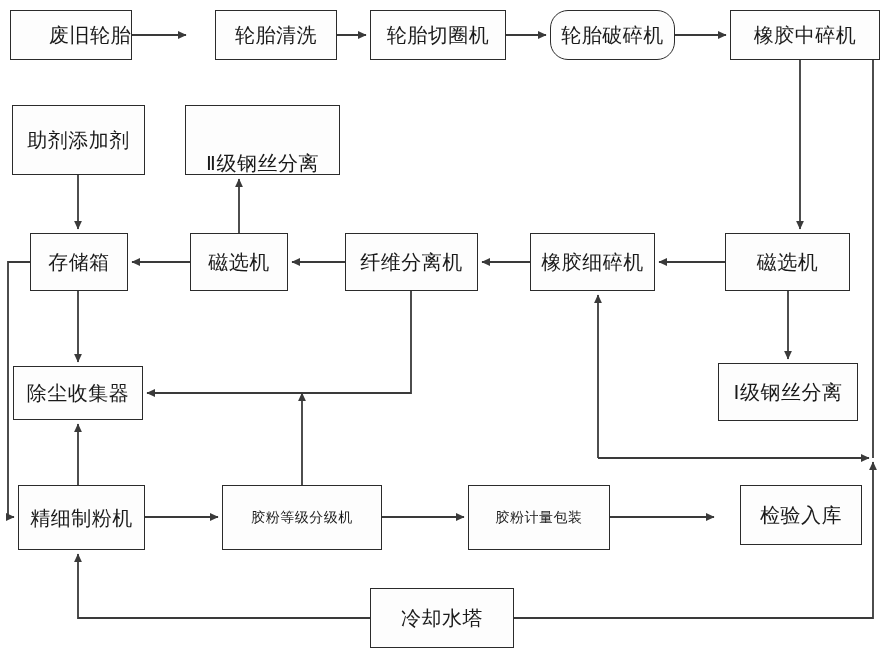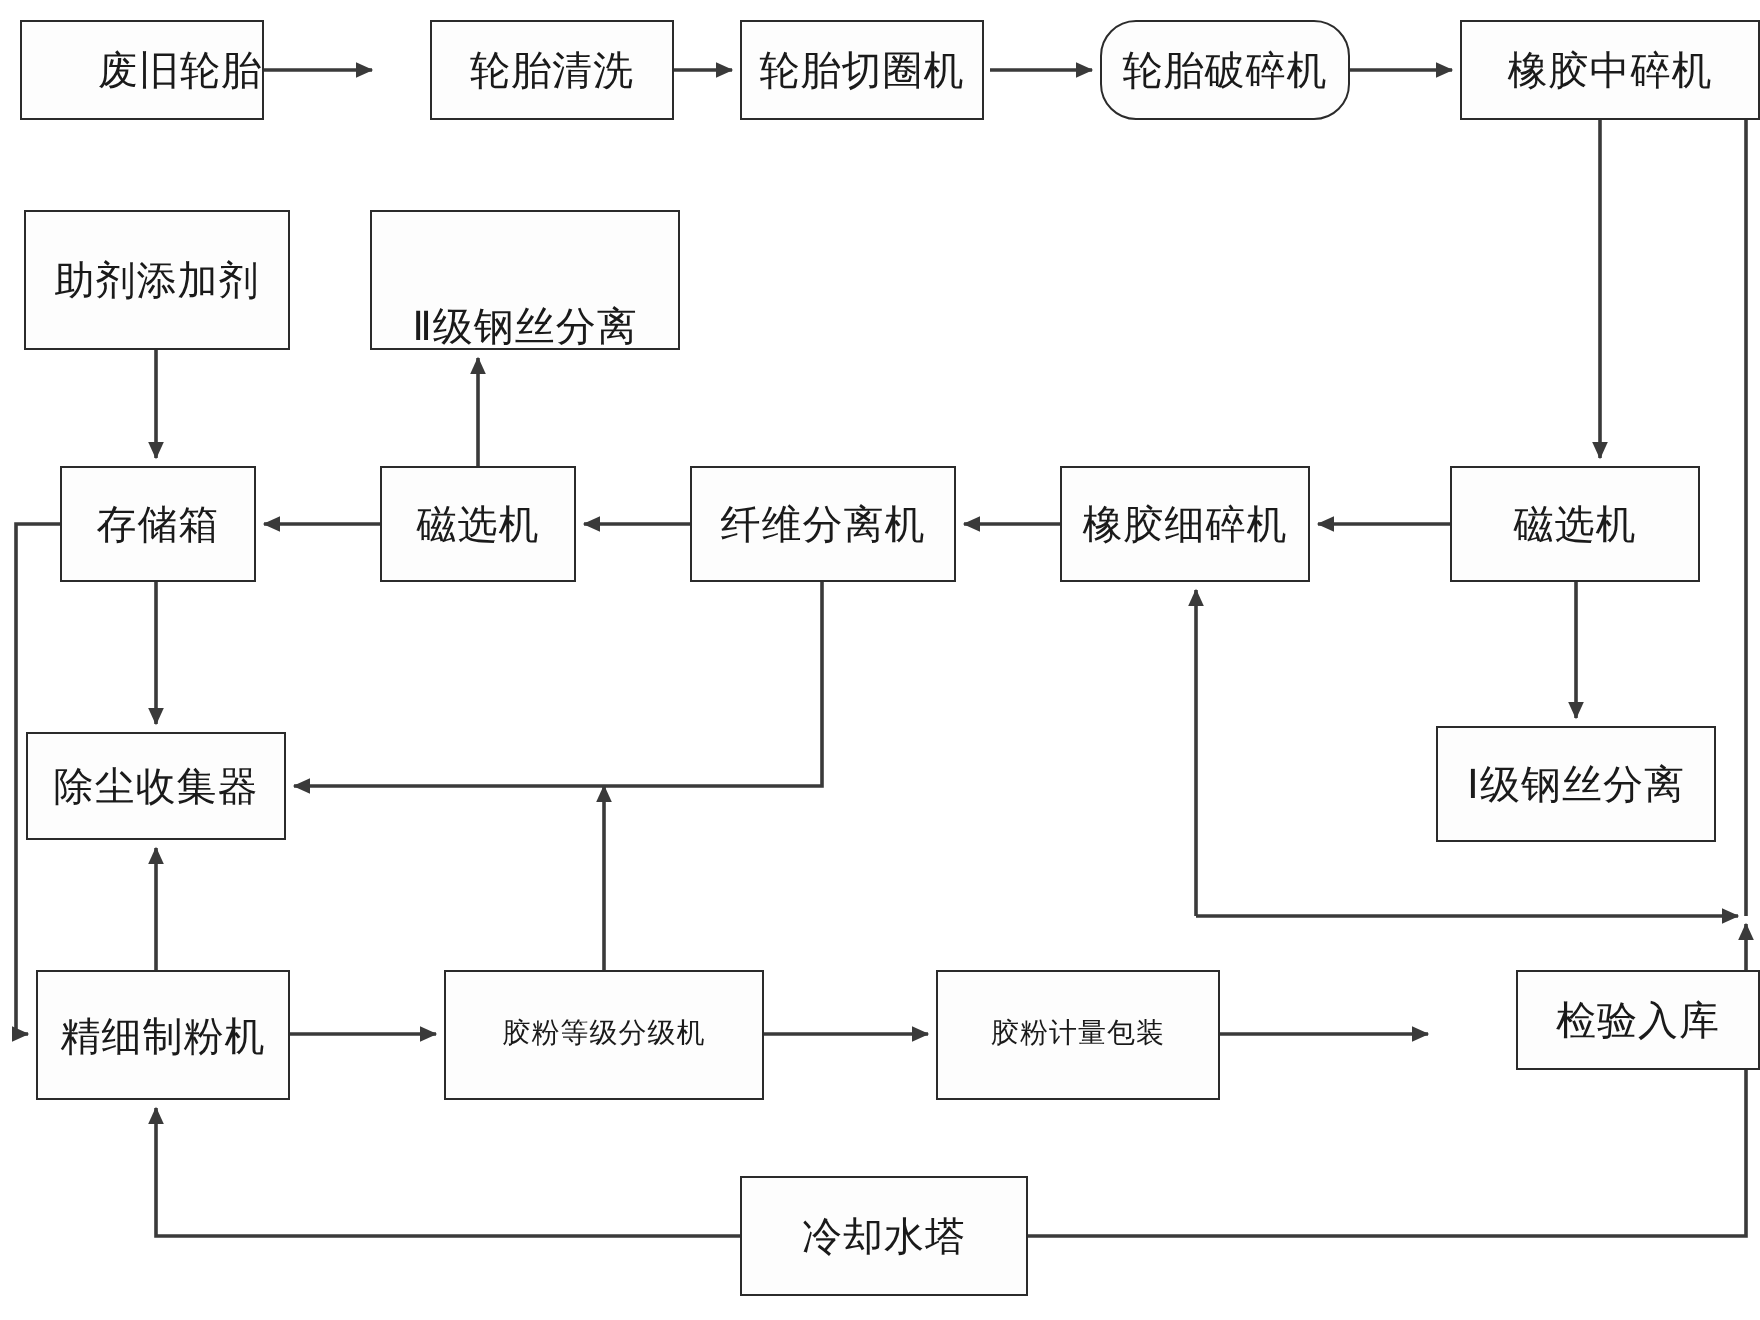--- a/index.html
+++ b/index.html
@@ -100,21 +100,21 @@
       <path d="M30,262 L8,262 L8,517 L14,517"></path>
     </g>
   </svg>
 
   <div class="node f20" style="left:10px;top:10px;width:122px;height:50px;justify-content:flex-end;">
     <span>废旧轮胎</span>
   </div>
   <div class="node f20" style="left:184px;top:10px;width:122px;height:50px;margin-left:31px;">
     <span>轮胎清洗</span>
   </div>
-  <div class="node f20" style="left:370px;top:10px;width:122px;height:50px;">
+  <div class="node f20" style="left:370px;top:10px;width:136px;height:50px;">
     <span>轮胎切圈机</span>
   </div>
   <div class="node f20" style="left:550px;top:10px;width:125px;height:50px;border-radius:18px;">
     <span>轮胎破碎机</span>
   </div>
   <div class="node f20" style="left:730px;top:10px;width:150px;height:50px;">
     <span>橡胶中碎机</span>
   </div>
 
   <div class="node f20" style="left:12px;top:105px;width:133px;height:70px;align-items:center;">
@@ -149,21 +149,21 @@
 
   <div class="node f20" style="left:18px;top:485px;width:127px;height:65px;">
     <span>精细制粉机</span>
   </div>
   <div class="node f19" style="left:222px;top:485px;width:160px;height:65px;">
     <span>胶粉等级分级机</span>
   </div>
   <div class="node f19" style="left:468px;top:485px;width:142px;height:65px;">
     <span>胶粉计量包装</span>
   </div>
-  <div class="node f20" style="left:758px;top:485px;width:122px;height:50px;">
+  <div class="node f20" style="left:740px;top:485px;width:122px;height:60px;">
     <span>检验入库</span>
   </div>
 
   <div class="node f20" style="left:370px;top:588px;width:144px;height:60px;">
     <span>冷却水塔</span>
   </div>
 
 </div>
 
 </body></html>

